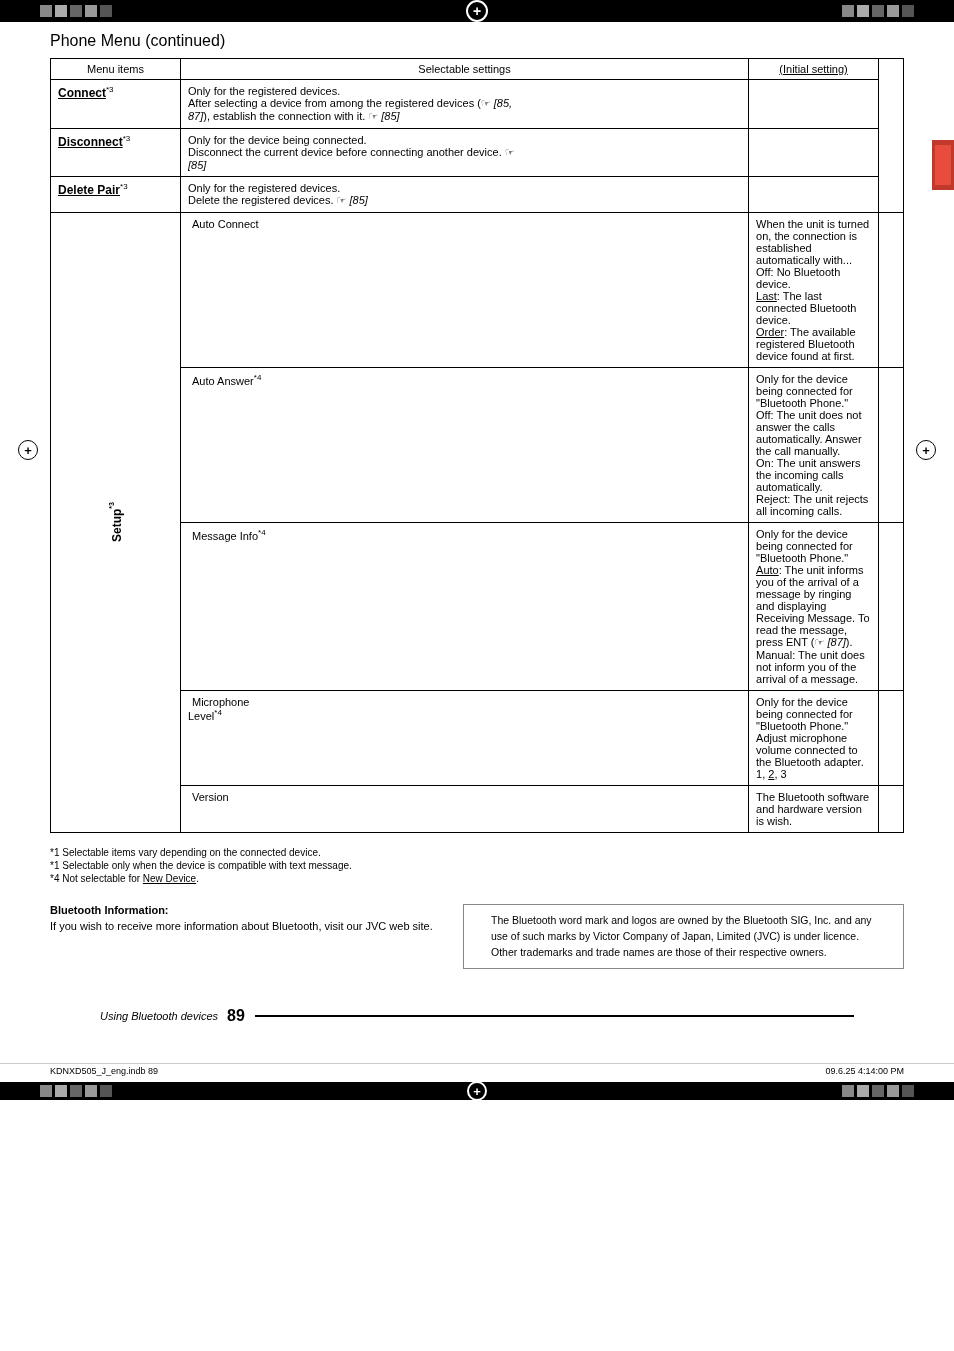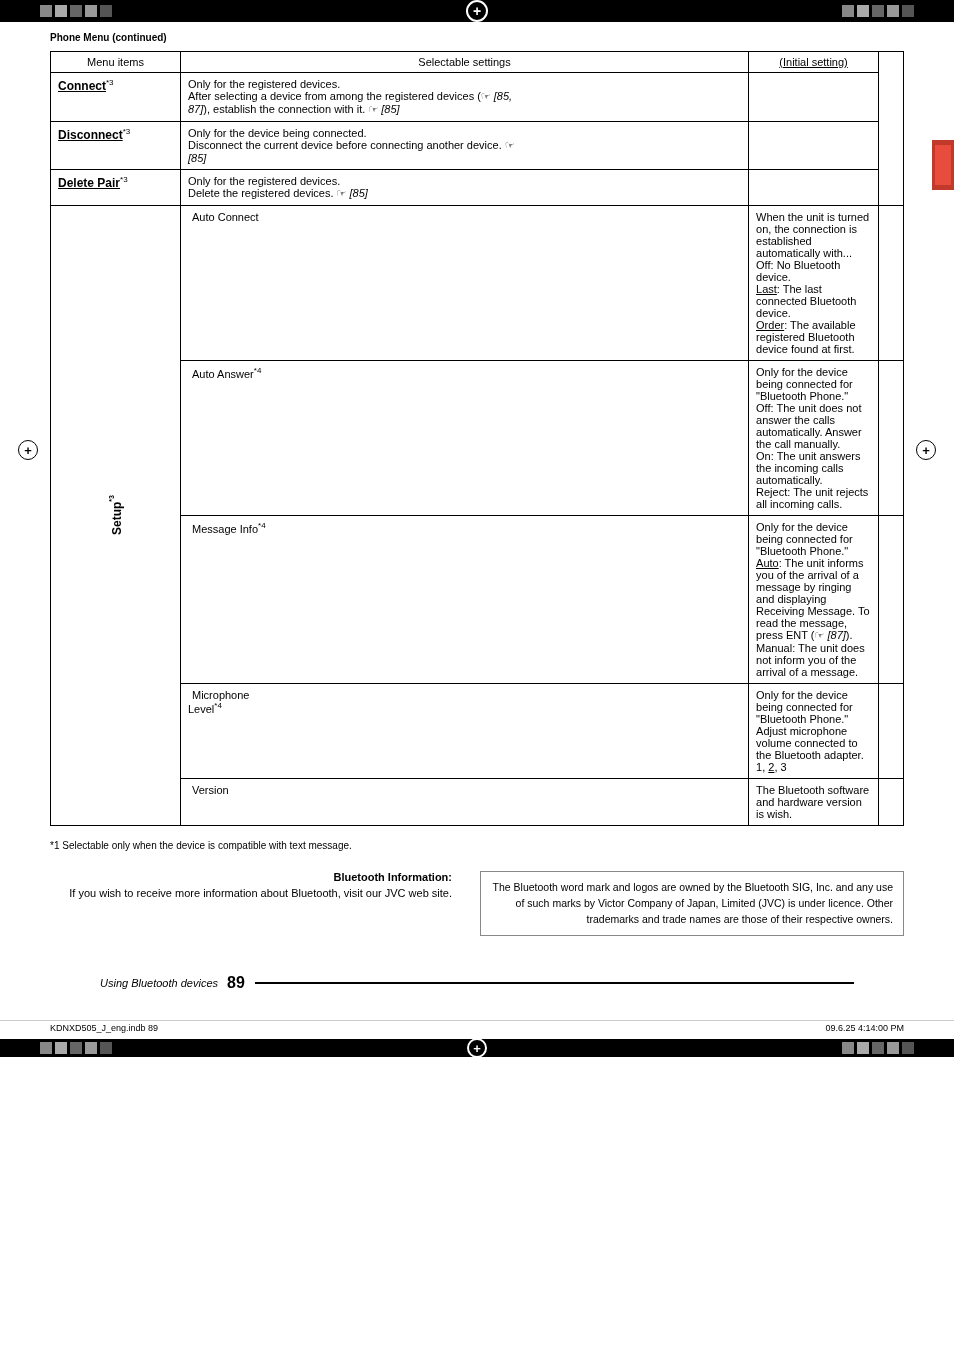--- a/index.html
+++ b/index.html
@@ -13,22 +13,22 @@
       position: relative;
     }
 
     
     .page-content {
       padding: 10px 50px 20px 50px;
     }
 
     
     .section-title {
-      font-size: 10px;
-      font-weight: bold;
+      font-size: 16px;
+      font-weight: normal;
       margin-bottom: 8px;
     }
 
     
     .main-table {
       width: 100%;
       border-collapse: collapse;
       border: 1px solid #000;
       margin-bottom: 14px;
     }
@@ -85,34 +85,33 @@
     .footnotes p {
       margin-bottom: 2px;
     }
 
     
     .bluetooth-section {
       display: flex;
       gap: 28px;
       margin-top: 20px;
       align-items: flex-start;
-      text-align: right;
     }
     .bluetooth-left {
       flex: 1;
       font-size: 11px;
     }
     .bluetooth-left .bt-title {
       font-weight: bold;
       margin-bottom: 4px;
     }
     .bluetooth-right {
       flex: 1;
       border: 1px solid #888;
-      padding: 8px 10px;
+      padding: 8px 27px;
       font-size: 10.5px;
       line-height: 1.5;
     }
 
     
     .bottom-nav {
       display: flex;
       justify-content: flex-end;
       align-items: center;
       padding: 8px 50px;
@@ -133,20 +132,21 @@
       height: 2px;
       background: #000;
       margin-left: 10px;
     }
     .bottom-info-row {
       display: flex;
       justify-content: space-between;
       padding: 2px 50px;
       font-size: 9px;
       border-top: 1px solid #ccc;
+      margin-top: 10px;
     }
 
     
     .margin-target-left {
       position: absolute;
       left: 18px;
       top: 440px;
       width: 20px;
       height: 20px;
     }
@@ -328,21 +328,23 @@
         </td>
         <td>
           The Bluetooth software and hardware version is wish.
         </td>
         <td></td>
       </tr>
     </tbody>
   </table>
 
   <div class="footnotes">
+    <p>*1 Selectable items vary depending on the connected device.</p>
     <p>*1 Selectable only when the device is compatible with text message.</p>
+    <p>*4 Not selectable for <span class="bold underline">New Device</span>.</p>
   </div>
 
   <div class="bluetooth-section">
     <div class="bluetooth-left">
       <div class="bt-title">Bluetooth Information:</div>
       <p>If you wish to receive more information about Bluetooth, visit our JVC web site.</p>
     </div>
     <div class="bluetooth-right">The Bluetooth word mark and logos are owned by the Bluetooth SIG, Inc. and any use of such marks by Victor Company of Japan, Limited (JVC) is under licence. Other trademarks and trade names are those of their respective owners.</div>
   </div>
 

